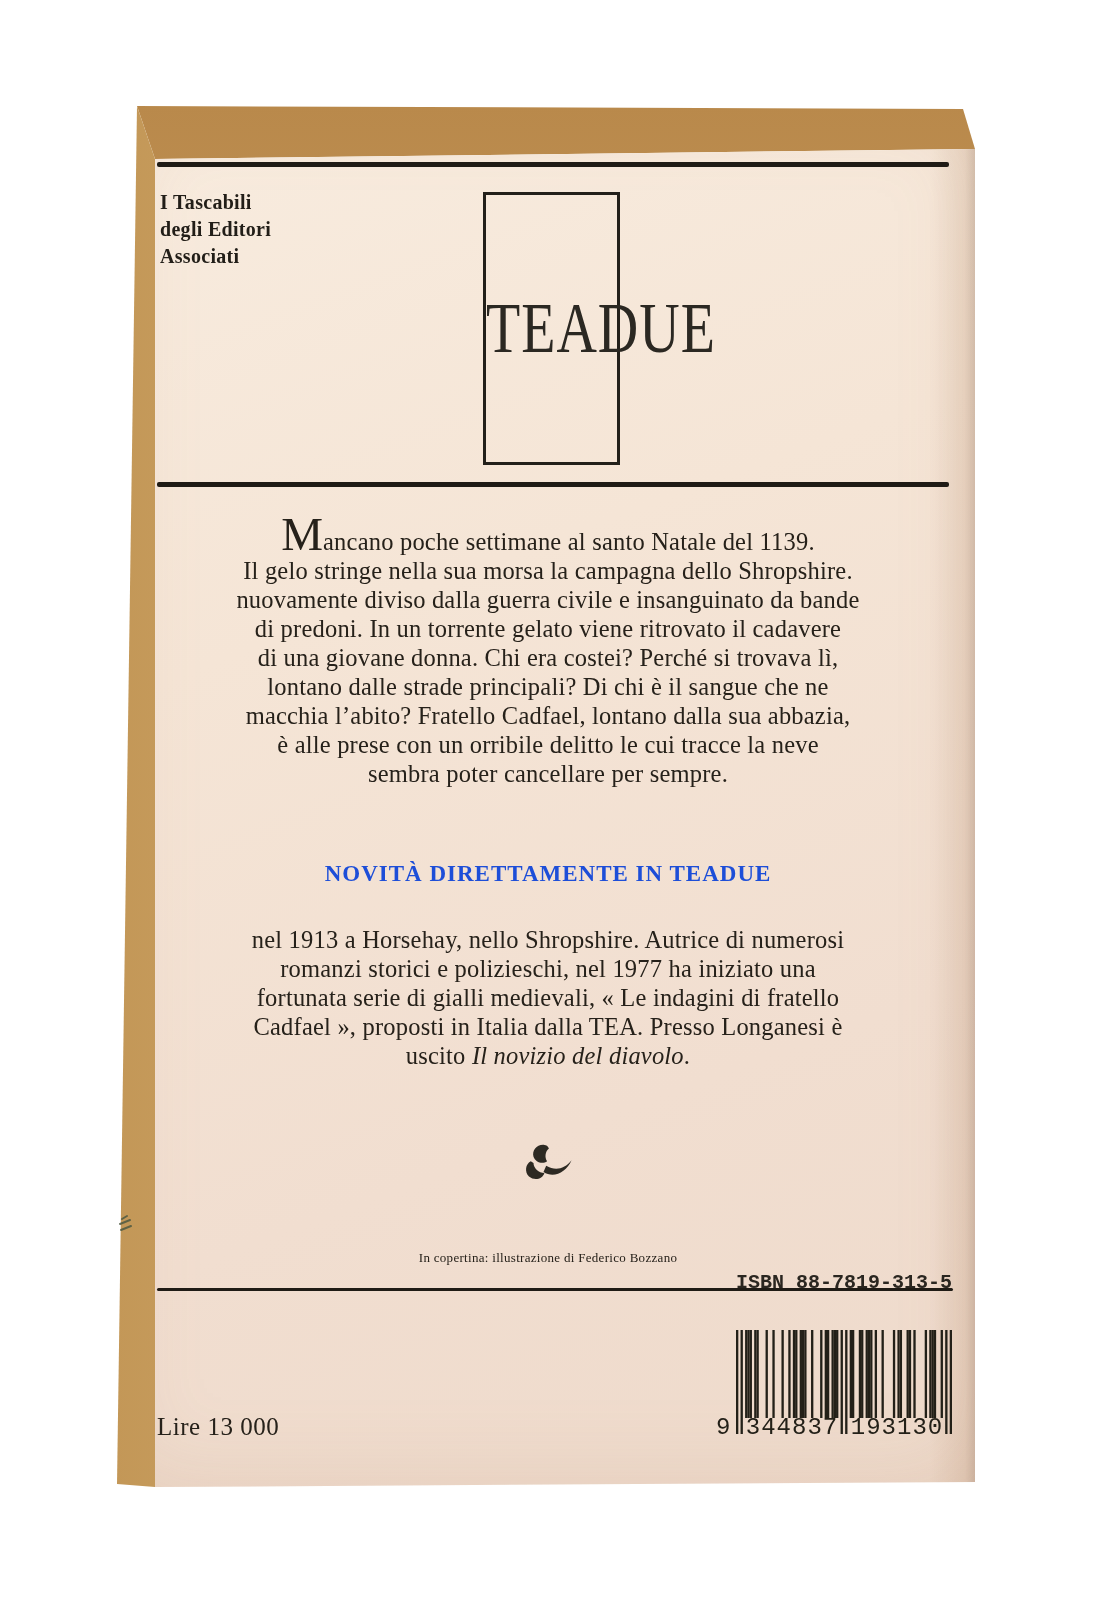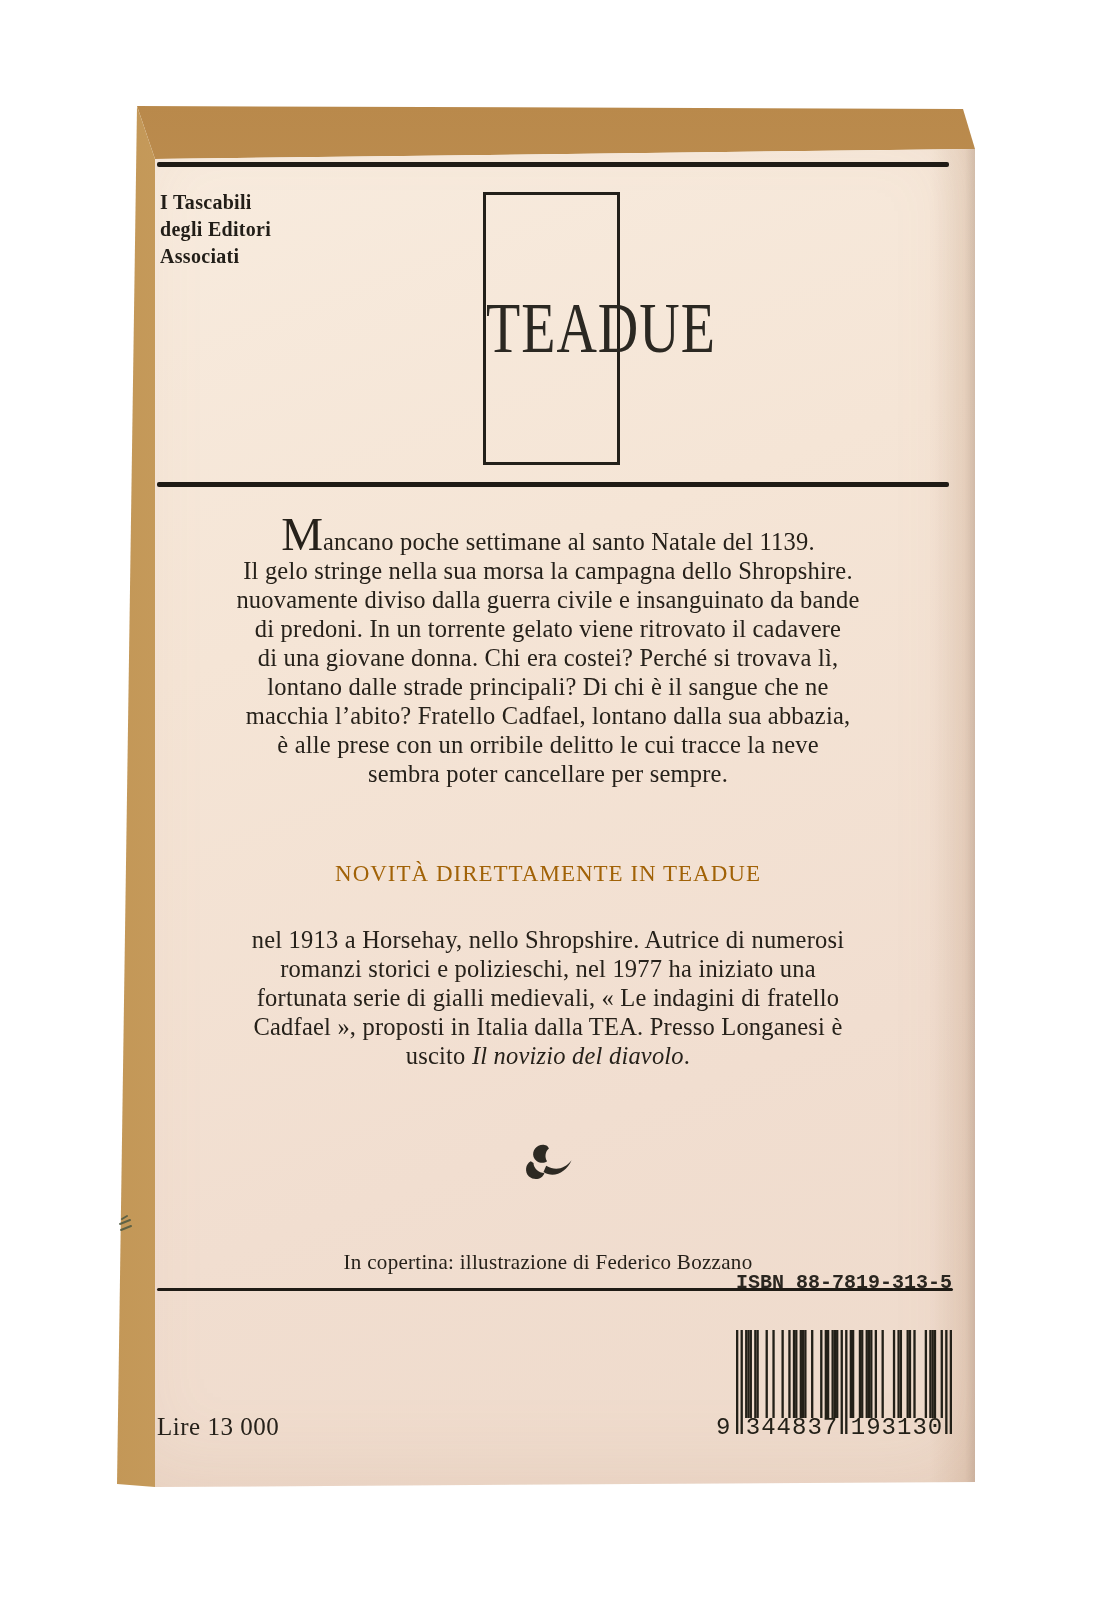--- a/index.html
+++ b/index.html
@@ -44,31 +44,31 @@
   .logo-word { font-size:56px; line-height:52px; letter-spacing:1px; color:#2b2822;
     display:inline-block; transform:scaleY(1.30); transform-origin:center; }
   .logo-rose { width:112px; height:140px; margin:-6px 0 -8px 0; }
 
   .synopsis { position:absolute; left:35px; top:424px; width:800px; text-align:center;
     font-size:24.5px; line-height:29px; letter-spacing:0.2px; }
   .synopsis .line, .author .line { white-space:nowrap; }
   .dropcap { font-size:47px; line-height:0; letter-spacing:0; }
 
   .heading { position:absolute; left:35px; top:758px; width:800px; text-align:center;
-    font-weight:normal; font-size:23px; letter-spacing:1px; color:#a16207; }
+    font-weight:bold; font-size:23px; letter-spacing:1px; color:#1d4ed8; }
 
   .author { position:absolute; left:35px; top:822px; width:800px; text-align:center;
     font-size:24.5px; line-height:29px; letter-spacing:0.2px; }
   .it { font-style:italic; }
 
   .ornament-wrap { position:absolute; left:35px; top:1038px; width:800px; text-align:center; }
   .ornament { width:58px; height:44px; }
 
   .credit { position:absolute; left:35px; top:1147px; width:800px; text-align:center;
-    font-size:21px; letter-spacing:0.3px; }
+    font-size:13px; letter-spacing:0.3px; }
 
   .isbn-label { position:absolute; left:621px; top:1168px; width:220px; text-align:center;
     font-family:"Liberation Mono", monospace; font-size:20px; letter-spacing:0px;
     font-weight:bold; color:#2a2620; }
 
   .barcode { position:absolute; left:623px; top:1227px; width:216px; height:118px; }
   .barcode svg { position:absolute; left:0; top:0; fill:#232018; }
   .bd { position:absolute; font-family:"Liberation Mono", monospace; font-size:24px;
     color:#232018; top:84px; }
   .bd-first { left:-20px; }

